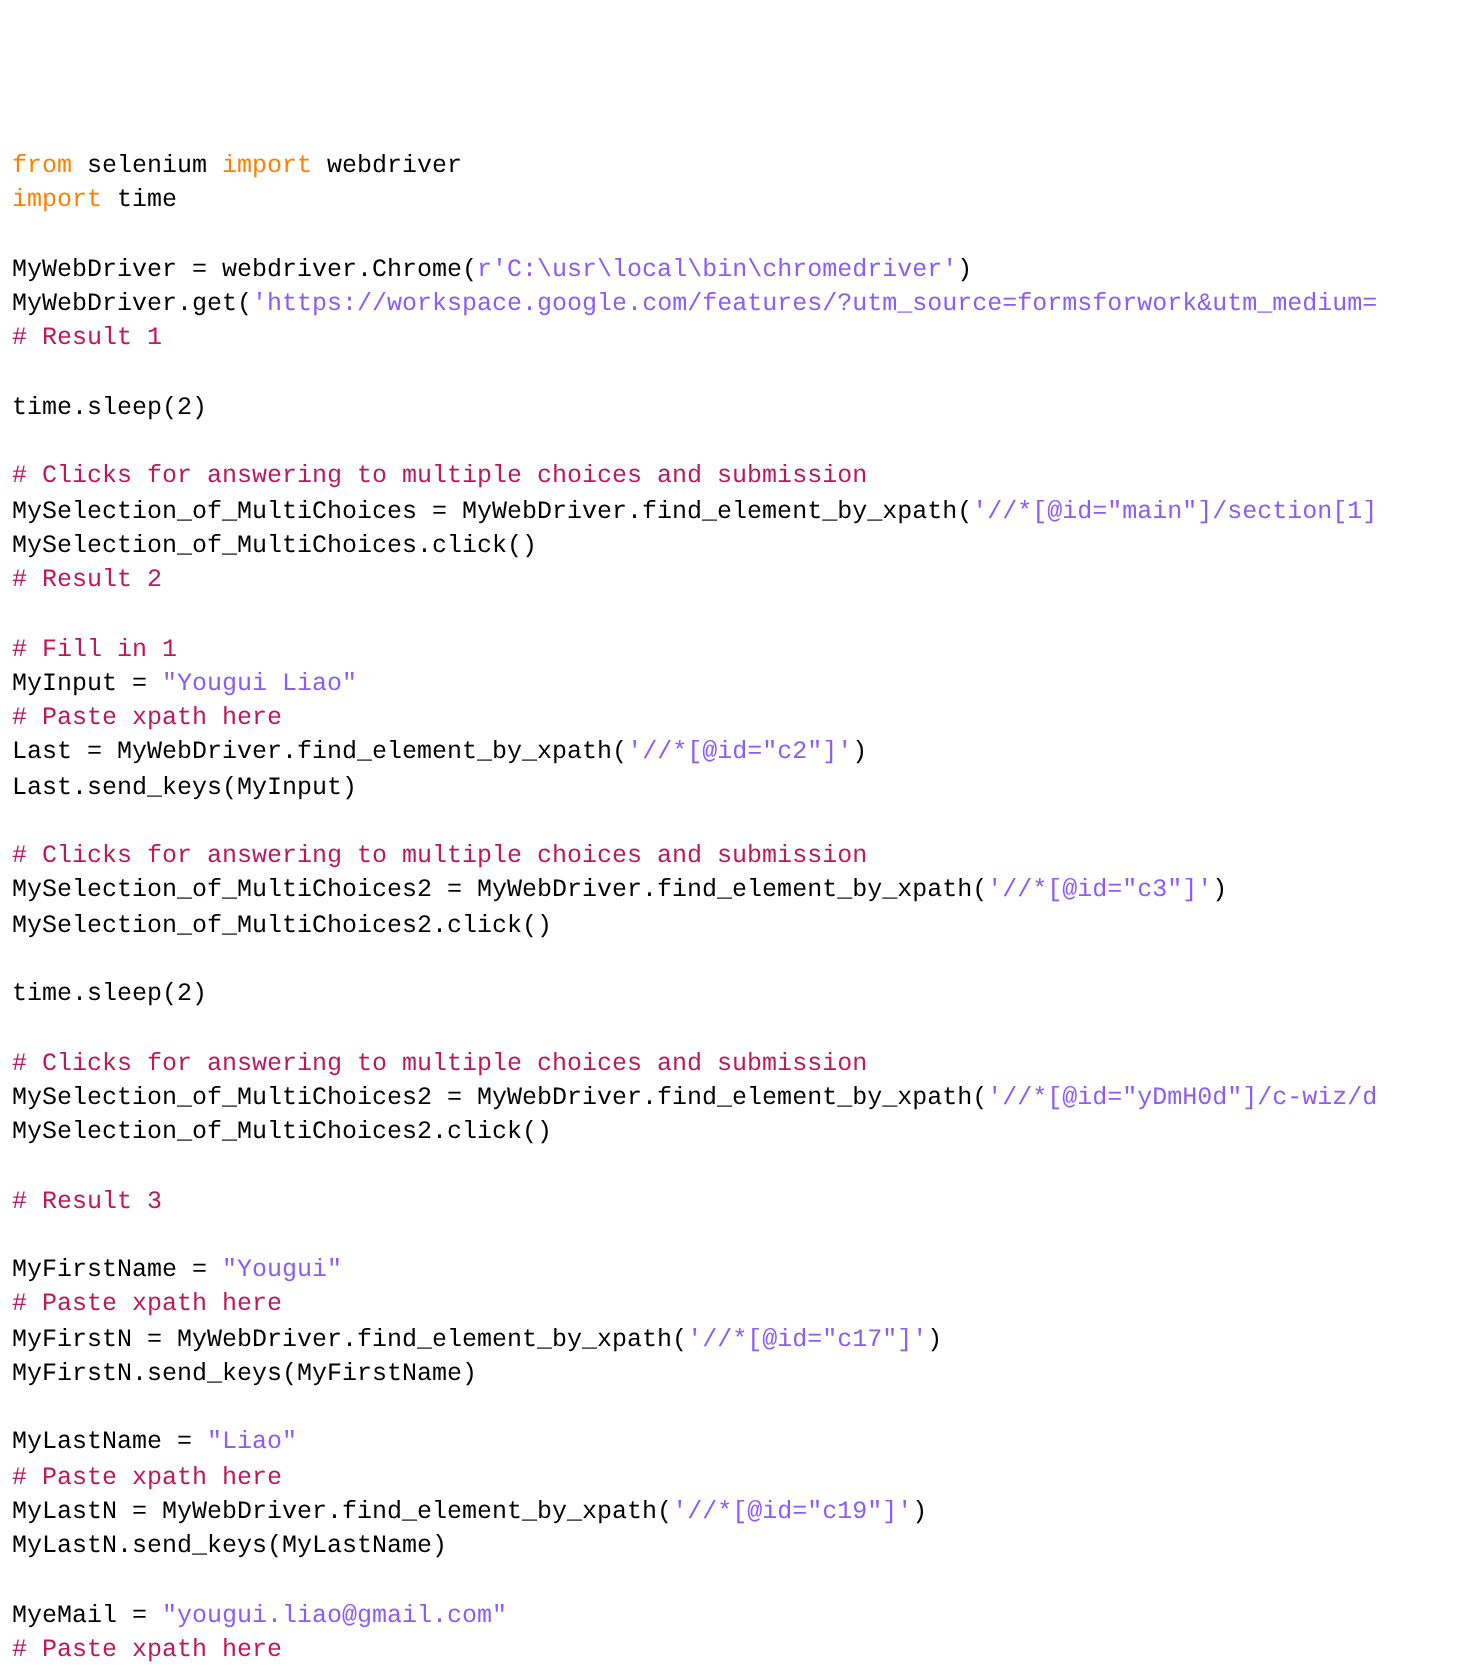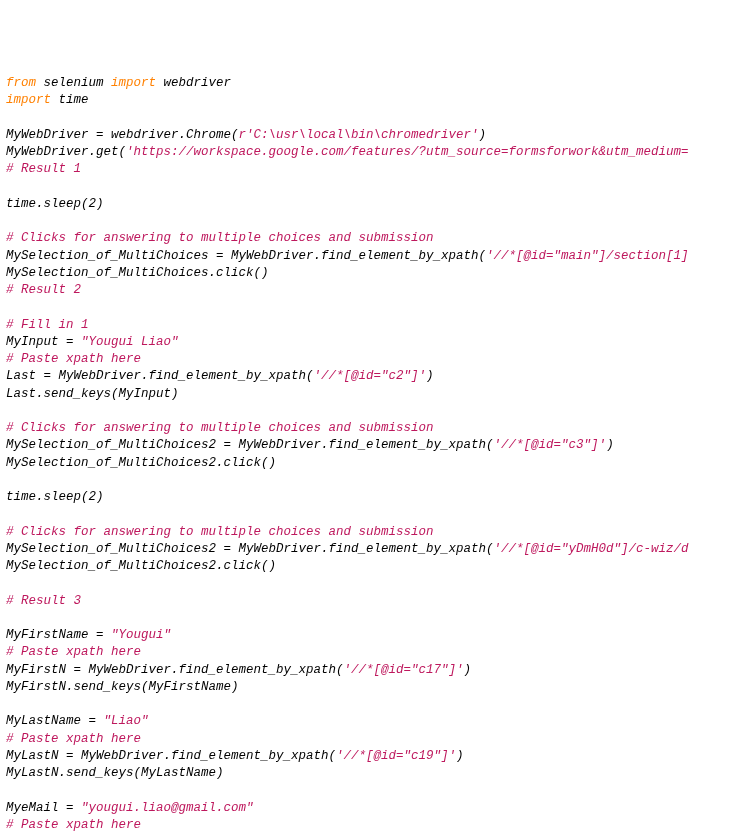--- a/index.html
+++ b/index.html
@@ -7,23 +7,23 @@
     padding: 6px;
     background: #ffffff;
     font-family: Consolas, 'Courier New', monospace;
     font-size: 12.5px;
     line-height: 1.38;
     color: #000000;
     white-space: pre;
     overflow: hidden;
   }
   .kw { color: #ff8000; }   
-  .str { color: #be185d; margin-top: 23px; }  
+  .str { color: #8b5cf6; margin-top: 23px; }  
   .cmt { color: #be185d; }  
-  .line { display: block; font-style: italic; }
+  .line { display: block; }
 </style>
 </head>
 <body>
 
 
 
 <div id="code-container"><span class="line"><span class="kw">from</span><span> selenium </span><span class="kw">import</span><span> webdriver</span></span><span class="line"><span class="kw">import</span><span> time</span></span><span class="line">&nbsp;</span><span class="line"><span>MyWebDriver = webdriver.Chrome(</span><span class="str">r'C:\usr\local\bin\chromedriver'</span><span>)</span></span><span class="line"><span>MyWebDriver.get(</span><span class="str">'https://workspace.google.com/features/?utm_source=formsforwork&amp;utm_medium=</span></span><span class="line"><span class="cmt"># Result 1</span></span><span class="line">&nbsp;</span><span class="line"><span>time.sleep(2)</span></span><span class="line">&nbsp;</span><span class="line"><span class="cmt"># Clicks for answering to multiple choices and submission</span></span><span class="line"><span>MySelection_of_MultiChoices = MyWebDriver.find_element_by_xpath(</span><span class="str">'//*[@id="main"]/section[1]</span></span><span class="line"><span>MySelection_of_MultiChoices.click()</span></span><span class="line"><span class="cmt"># Result 2</span></span><span class="line">&nbsp;</span><span class="line"><span class="cmt"># Fill in 1</span></span><span class="line"><span>MyInput = </span><span class="str">"Yougui Liao"</span></span><span class="line"><span class="cmt"># Paste xpath here</span></span><span class="line"><span>Last = MyWebDriver.find_element_by_xpath(</span><span class="str">'//*[@id="c2"]'</span><span>)</span></span><span class="line"><span>Last.send_keys(MyInput)</span></span><span class="line">&nbsp;</span><span class="line"><span class="cmt"># Clicks for answering to multiple choices and submission</span></span><span class="line"><span>MySelection_of_MultiChoices2 = MyWebDriver.find_element_by_xpath(</span><span class="str">'//*[@id="c3"]'</span><span>)</span></span><span class="line"><span>MySelection_of_MultiChoices2.click()</span></span><span class="line">&nbsp;</span><span class="line"><span>time.sleep(2)</span></span><span class="line">&nbsp;</span><span class="line"><span class="cmt"># Clicks for answering to multiple choices and submission</span></span><span class="line"><span>MySelection_of_MultiChoices2 = MyWebDriver.find_element_by_xpath(</span><span class="str">'//*[@id="yDmH0d"]/c-wiz/d</span></span><span class="line"><span>MySelection_of_MultiChoices2.click()</span></span><span class="line">&nbsp;</span><span class="line"><span class="cmt"># Result 3</span></span><span class="line">&nbsp;</span><span class="line"><span>MyFirstName = </span><span class="str">"Yougui"</span></span><span class="line"><span class="cmt"># Paste xpath here</span></span><span class="line"><span>MyFirstN = MyWebDriver.find_element_by_xpath(</span><span class="str">'//*[@id="c17"]'</span><span>)</span></span><span class="line"><span>MyFirstN.send_keys(MyFirstName)</span></span><span class="line">&nbsp;</span><span class="line"><span>MyLastName = </span><span class="str">"Liao"</span></span><span class="line"><span class="cmt"># Paste xpath here</span></span><span class="line"><span>MyLastN = MyWebDriver.find_element_by_xpath(</span><span class="str">'//*[@id="c19"]'</span><span>)</span></span><span class="line"><span>MyLastN.send_keys(MyLastName)</span></span><span class="line">&nbsp;</span><span class="line"><span>MyeMail = </span><span class="str">"yougui.liao@gmail.com"</span></span><span class="line"><span class="cmt"># Paste xpath here</span></span><span class="line"></span></div>
 
 
 

